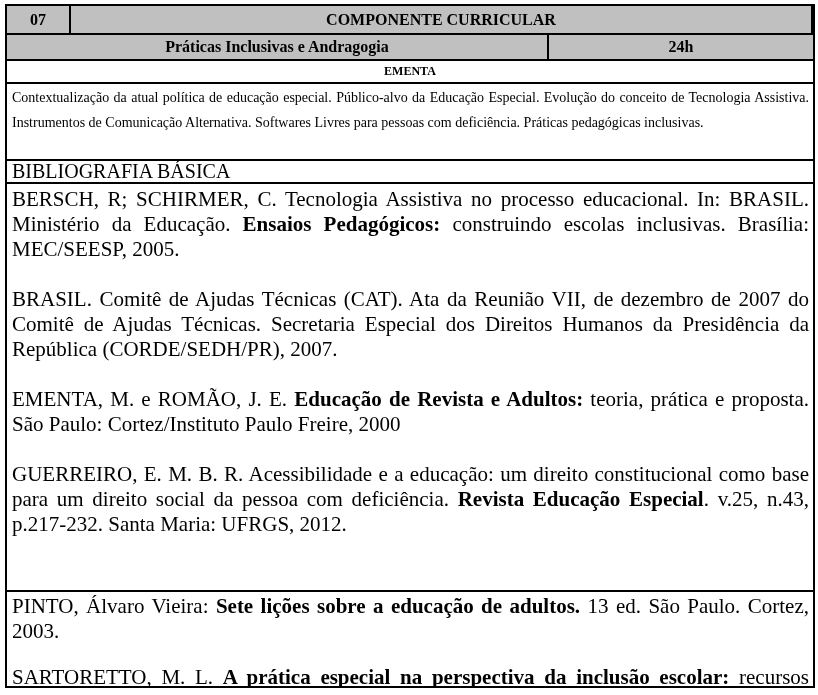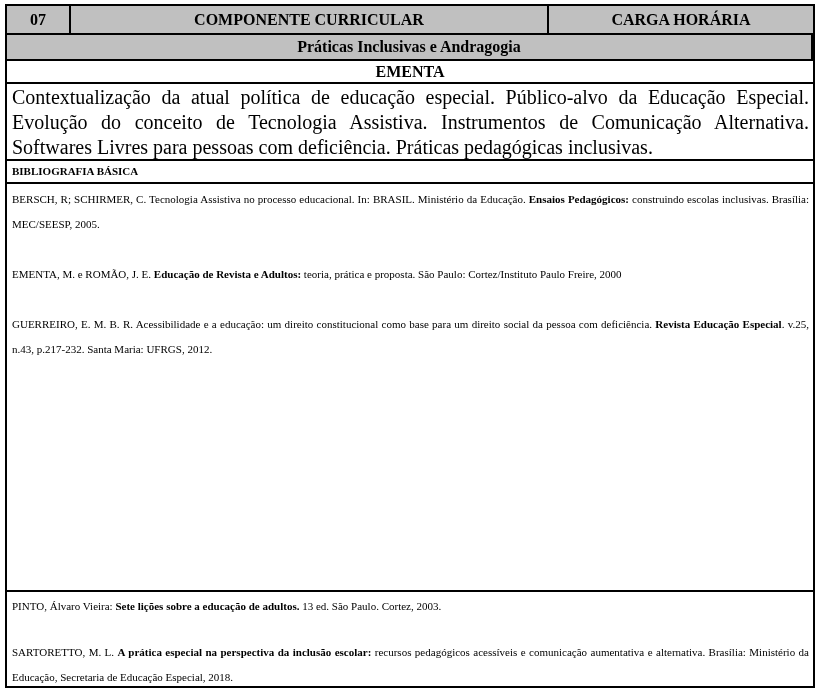--- a/index.html
+++ b/index.html
@@ -41,84 +41,85 @@
   }
   .r1 { height: 27px; }
   .r2 { height: 26px; }
   .c-num   { width: 64px;  border-right: 2px solid var(--border-color); }
   .c-comp  { flex: 1;      border-right: 2px solid var(--border-color); }
   .c-carga { width: 264px; }
   .c-name  { flex: 1;      border-right: 2px solid var(--border-color); }
   .r-ementa-title {
     height: 23px;
     font-weight: bold;
-    font-size: 16px;
+    font-size: 12px;
     text-align: center;
     line-height: 21px;
   }
   .r-ementa-text {
     height: 77px;
-    font-size: 20px;
+    font-size: 14px;
     line-height: 25px;
     text-align: justify;
     padding: 1px 4px 0 5px;
     font-family: Liberation Serif, serif;
   }
   .r-bib-title {
     height: 23px;
-    font-weight: bold;
-    font-size: 11px;
+    font-weight: normal;
+    font-size: 20px;
     text-align: left;
     padding-left: 5px;
     line-height: 21px;
   }
   .r-bib1 {
     height: 408px;
     padding: 3px 4px 0 5px;
     overflow: hidden;
   }
   .r-bib2 {
     flex: 1;
     padding: 2px 4px 16px 5px;
     overflow: hidden;
   }
   .entry {
-    font-size: 11px;
+    font-size: 21px;
     line-height: 25px;
     text-align: justify;
     margin: 0 0 25px 0;
   }
   .r-bib2 .entry { margin-bottom: 21px; }
   .entry:last-child { margin-bottom: 0; }
   .entry b { font-weight: bold; }
 </style>
 </head>
 <body>
 
 <div class="page">
   <div class="table">
 
     <div class="row hrow r1">
       <div class="cell c-num">07</div>
       <div class="cell c-comp">COMPONENTE CURRICULAR</div>
-      <div class="cell c-carga">CARGA HORÁRIA</div>
     </div>
 
     <div class="row hrow r2">
       <div class="cell c-name">Práticas Inclusivas e Andragogia</div>
+      <div class="cell c-carga">24h</div>
     </div>
 
     <div class="row r-ementa-title">EMENTA</div>
 
     <div class="row r-ementa-text">Contextualização da atual política de educação especial. Público-alvo da Educação Especial. Evolução do conceito de Tecnologia Assistiva. Instrumentos de Comunicação Alternativa. Softwares Livres para pessoas com deficiência. Práticas pedagógicas inclusivas.</div>
 
     <div class="row r-bib-title">BIBLIOGRAFIA BÁSICA</div>
 
     <div class="row r-bib1">
       <p class="entry"><span>BERSCH, R; SCHIRMER, C. Tecnologia Assistiva no processo educacional. In: BRASIL. Ministério da Educação. </span><b>Ensaios Pedagógicos:</b><span> construindo escolas inclusivas. Brasília: MEC/SEESP, 2005.</span></p>
+      <p class="entry"><span>BRASIL. Comitê de Ajudas Técnicas (CAT). Ata da Reunião VII, de dezembro de 2007 do Comitê de Ajudas Técnicas. Secretaria Especial dos Direitos Humanos da Presidência da República (CORDE/SEDH/PR), 2007.</span><b></b><span></span></p>
       <p class="entry"><span>EMENTA, M. e ROMÃO, J. E. </span><b>Educação de Revista e Adultos:</b><span> teoria, prática e proposta. São Paulo: Cortez/Instituto Paulo Freire, 2000</span></p>
       <p class="entry"><span>GUERREIRO, E. M. B. R. Acessibilidade e a educação: um direito constitucional como base para um direito social da pessoa com deficiência. </span><b>Revista Educação Especial</b><span>. v.25, n.43, p.217-232. Santa Maria: UFRGS, 2012.</span></p>
     </div>
 
     <div class="row r-bib2">
       <p class="entry"><span>PINTO, Álvaro Vieira: </span><b>Sete lições sobre a educação de adultos.</b><span> 13 ed. São Paulo.  Cortez, 2003.</span></p>
       <p class="entry"><span>SARTORETTO, M. L. </span><b>A prática especial na perspectiva da inclusão escolar:</b><span> recursos pedagógicos acessíveis e comunicação aumentativa e alternativa. Brasília: Ministério da Educação, Secretaria de Educação Especial, 2018.</span></p>
     </div>
 
   </div>

